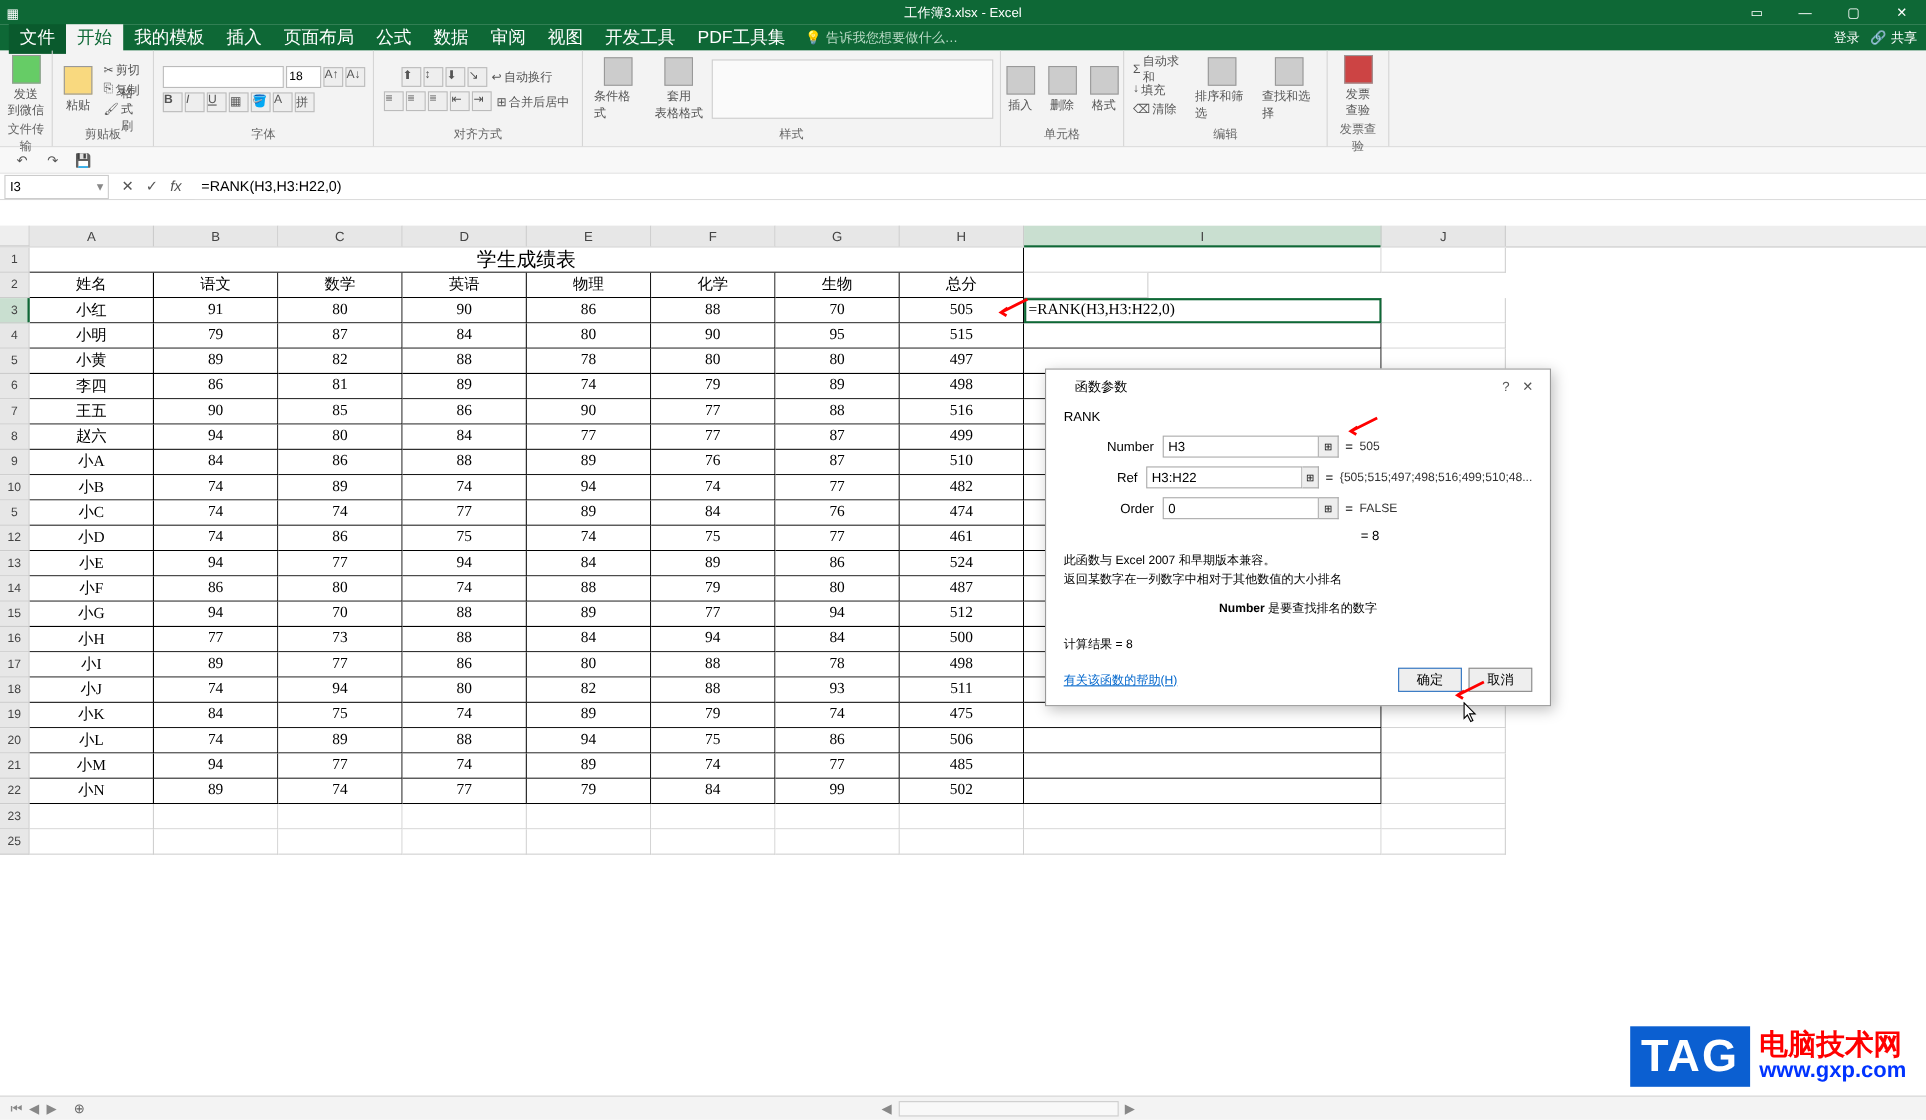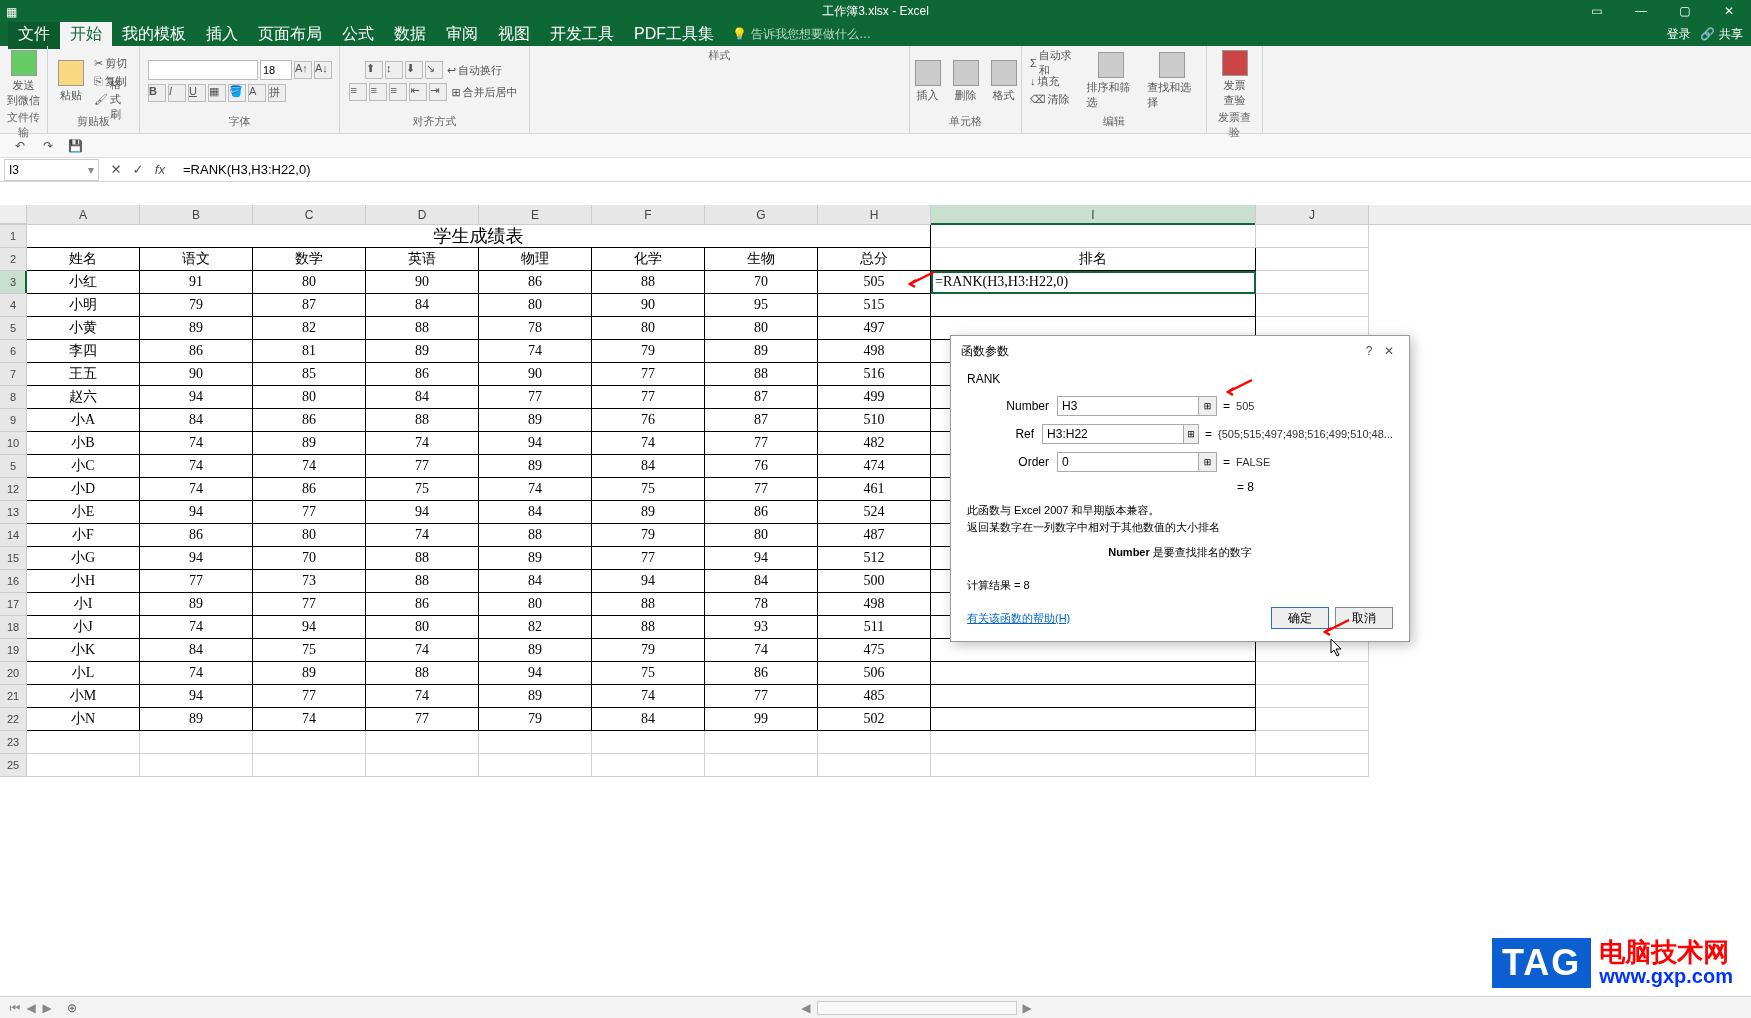--- a/index.html
+++ b/index.html
@@ -69,21 +69,21 @@
 .sheet-nav-btn { width: 14px; color: #888; cursor: pointer; text-align: center; }
 .sheet-tabs { display: flex; }
 .sheet-tab { padding: 3px 12px; border: 1px solid #ccc; border-bottom: none; background: #eee; font-size: 11px; cursor: pointer; margin-top: 1px; }
 .sheet-tab.active { background: #fff; border-bottom: 1px solid #fff; color: #0e6836; font-weight: bold; }
 .sheet-add { width: 20px; text-align: center; cursor: pointer; color: #666; }
 .hscroll-ph { flex: 1; display: flex; justify-content: center; align-items: center; }
 .hscroll-bar { width: 200px; height: 14px; border: 1px solid #ccc; background: #f8f8f8; position: relative; }
 
 
 .dialog { position: absolute; left: 950px; top: 335px; width: 460px; background: #fff; border: 1px solid #999; box-shadow: 3px 3px 12px rgba(0,0,0,0.25); font-size: 12px; z-index: 100; }
-.dlg-title { height: 30px; display: flex; align-items: center; padding: 0 10px; }
+.dlg-title { height: 30px; display: flex; align-items: center; padding: 0 10px; margin-left: 16px; }
 .dlg-title .t { flex: 1; font-size: 12px; }
 .dlg-help { width: 20px; text-align: center; cursor: pointer; color: #555; }
 .dlg-close { width: 20px; text-align: center; cursor: pointer; color: #555; }
 .dlg-body { padding: 6px 16px 12px 16px; }
 .dlg-fname { font-size: 12px; margin-bottom: 10px; }
 .dlg-row { display: flex; align-items: center; margin-bottom: 8px; }
 .dlg-row .lbl { width: 90px; text-align: right; padding-right: 8px; }
 .dlg-row input { width: 142px; height: 20px; border: 1px solid #aaa; padding: 0 4px; font-size: 12px; }
 .dlg-row .coll { width: 18px; height: 20px; border: 1px solid #aaa; border-left: none; background: #eee; cursor: pointer; display: flex; align-items: center; justify-content: center; font-size: 9px; }
 .dlg-row .eq { padding: 0 6px; }
@@ -94,21 +94,21 @@
 .dlg-link { color: #0066cc; text-decoration: underline; cursor: pointer; margin-top: 0; display: inline-block; font-size: 11px; }
 .dlg-btns { margin-left: auto; display: flex; gap: 6px; }
 .dlg-btn { width: 58px; height: 22px; border: 1px solid #888; background: #eee; cursor: pointer; font-size: 12px; }
 .dlg-btn.primary { border: 1.5px solid #2a70c0; }
 
 
 .arrow { position: absolute; color: #ff0000; font-size: 20px; font-weight: bold; z-index: 200; pointer-events: none; }
 
 
 .watermark { position: absolute; right: 18px; bottom: 30px; z-index: 300; display: flex; align-items: center; gap: 8px; pointer-events: none; }
-.watermark .tagbox { background: #0b5fd1; color: #fff; font-weight: bold; font-size: 36px; padding: 4px 10px; letter-spacing: 2px; font-family: Arial; }
+.watermark .tagbox { background: #0b5fd1; color: #fff; font-weight: bold; font-size: 41px; padding: 4px 10px; letter-spacing: 2px; font-family: Arial; }
 .watermark .cn { color: #ff0000; font-weight: bold; font-size: 26px; line-height: 1; }
 .watermark .url { color: #0033ff; font-weight: bold; font-size: 20px; }
 
 
 .cursor-arrow { position: absolute; width: 14px; height: 20px; z-index: 201; pointer-events: none; }
 </style>
 </head>
 <body>
 
 <div class="titlebar">
@@ -205,20 +205,32 @@
         <div class="r-mini">≡</div>
         <div class="r-mini">≡</div>
         <div class="r-mini">⇤</div>
         <div class="r-mini">⇥</div>
         <div class="r-txt">⊞ <span>合并后居中</span></div>
       </div>
     </div>
     <div class="label">对齐方式</div>
   </div>
   <div class="r-group" style="width:380px">
+    <div class="r-body">
+      <div class="r-btn-big">
+          <div class="r-icon"></div>
+          <span>条件格式</span>
+        </div>
+      <div class="r-btn-big">
+          <div class="r-icon"></div>
+          <span style="white-space:pre;text-align:center">套用
+表格格式</span>
+        </div>
+      <div style="width:260px;height:54px;border:1px solid #ccc;background:#fafafa"></div>
+    </div>
     <div class="label">样式</div>
   </div>
   <div class="r-group" style="width:112px">
     <div class="r-body">
       <div class="r-btn-big">
           <div class="r-icon"></div>
           <span>插入</span>
         </div>
       <div class="r-btn-big">
           <div class="r-icon"></div>
@@ -306,21 +318,20 @@
       <div class="row">
         <div class="rowh">2</div>
         <div class="cell data header" style="width:113px">姓名</div>
         <div class="cell data header" style="width:113px">语文</div>
         <div class="cell data header" style="width:113px">数学</div>
         <div class="cell data header" style="width:113px">英语</div>
         <div class="cell data header" style="width:113px">物理</div>
         <div class="cell data header" style="width:113px">化学</div>
         <div class="cell data header" style="width:113px">生物</div>
         <div class="cell data header" style="width:113px">总分</div>
-        <div class="cell data header" style="width:325px">排名</div>
         <div class="cell" style="width:113px"></div>
       </div>
       <div class="row">
         <div class="rowh sel">3</div>
         <div class="cell data" style="width:113px">小红</div>
         <div class="cell data" style="width:113px">91</div>
         <div class="cell data" style="width:113px">80</div>
         <div class="cell data" style="width:113px">90</div>
         <div class="cell data" style="width:113px">86</div>
         <div class="cell data" style="width:113px">88</div>

